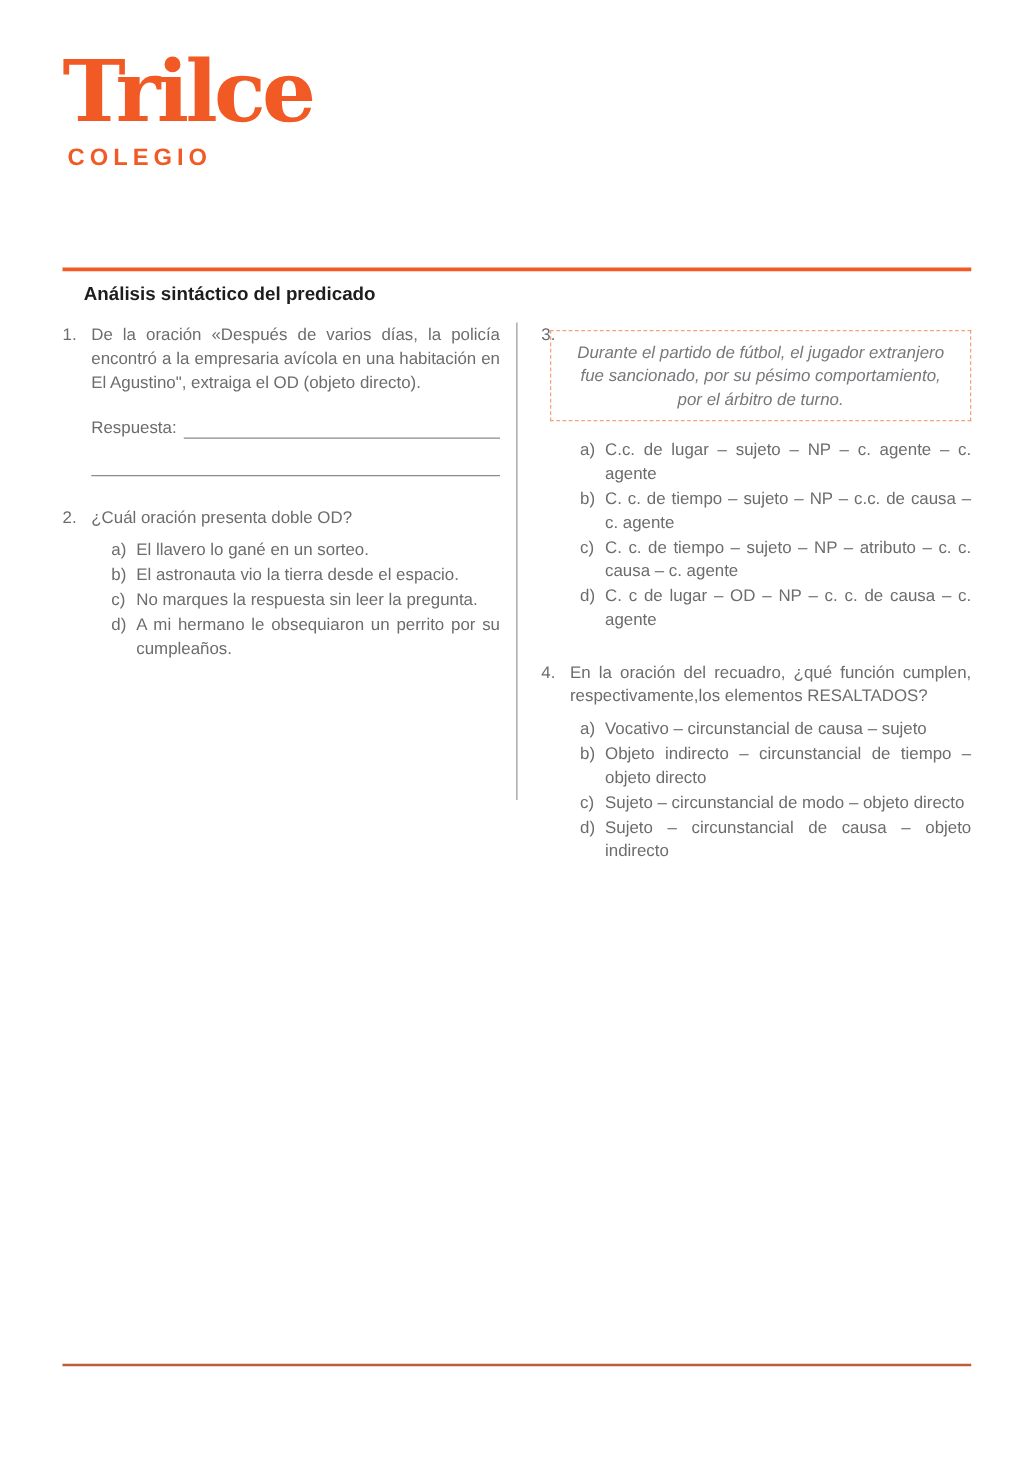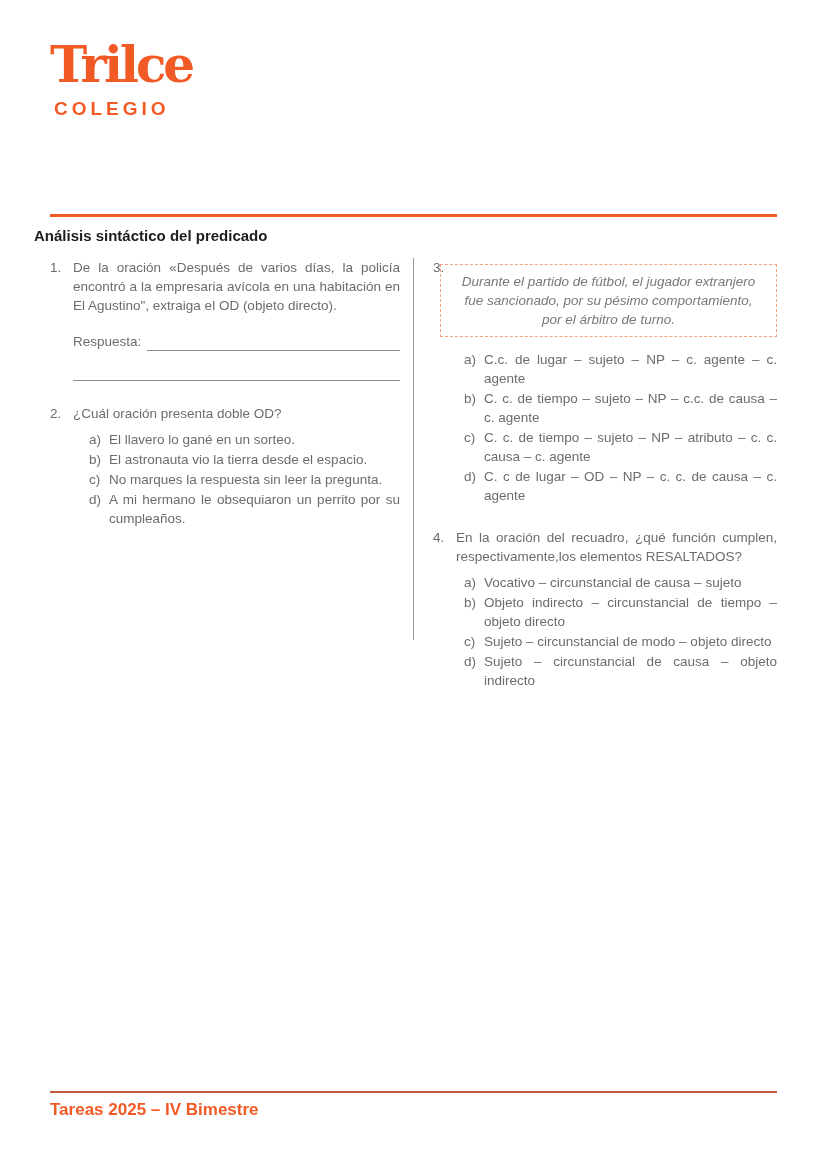--- a/index.html
+++ b/index.html
@@ -19,21 +19,21 @@
     width:828px;height:1171px;
     background:#ffffff;
     overflow:hidden;
     margin:0 auto;
   }
   
   .logo{position:absolute;left:50px;top:40px;}
   .logo-word{
     font-family:"DejaVu Serif",serif;
     font-weight:700;
-    font-size:50px;
+    font-size:68px;
     line-height:1;
     letter-spacing:-3px;
     color:var(--brand-orange);
   }
   .logo-sub{
     margin-top:8px;
     margin-left:4px;
     font-weight:700;
     font-size:19px;
     letter-spacing:4px;
@@ -52,21 +52,21 @@
     position:absolute;left:0;right:0;top:160px;
     text-align:center;
     font-weight:700;font-size:31px;letter-spacing:-0.5px;
     color:var(--brand-orange);
   }
   .header-rule{
     position:absolute;left:50px;right:51px;top:214px;
     height:3px;background:var(--brand-orange);
   }
   .section-title{
-    position:absolute;left:34px;top:227px;
+    position:absolute;left:67px;top:227px;
     font-weight:700;font-size:15px;color:var(--heading-text);
   }
   
   .col{position:absolute;top:258px;font-size:13.5px;line-height:19px;color:var(--body-text);}
   .col-left{left:50px;width:350px;}
   .col-right{left:433px;width:344px;}
   .col-divider{
     position:absolute;left:413px;top:258px;
     width:1px;height:382px;background:var(--divider);
   }
@@ -210,15 +210,14 @@
             <span class="opt-letter">d)</span>
             <span class="opt-text">Sujeto – circunstancial de causa – objeto indirecto</span>
           </div>
         </div>
       </div>
     </div>
 
   </div>
 
   <div class="footer-rule"></div>
-  <div class="footer-text">Tareas 2025 – IV Bimestre</div>
 
 </div>
 
 </body></html>

